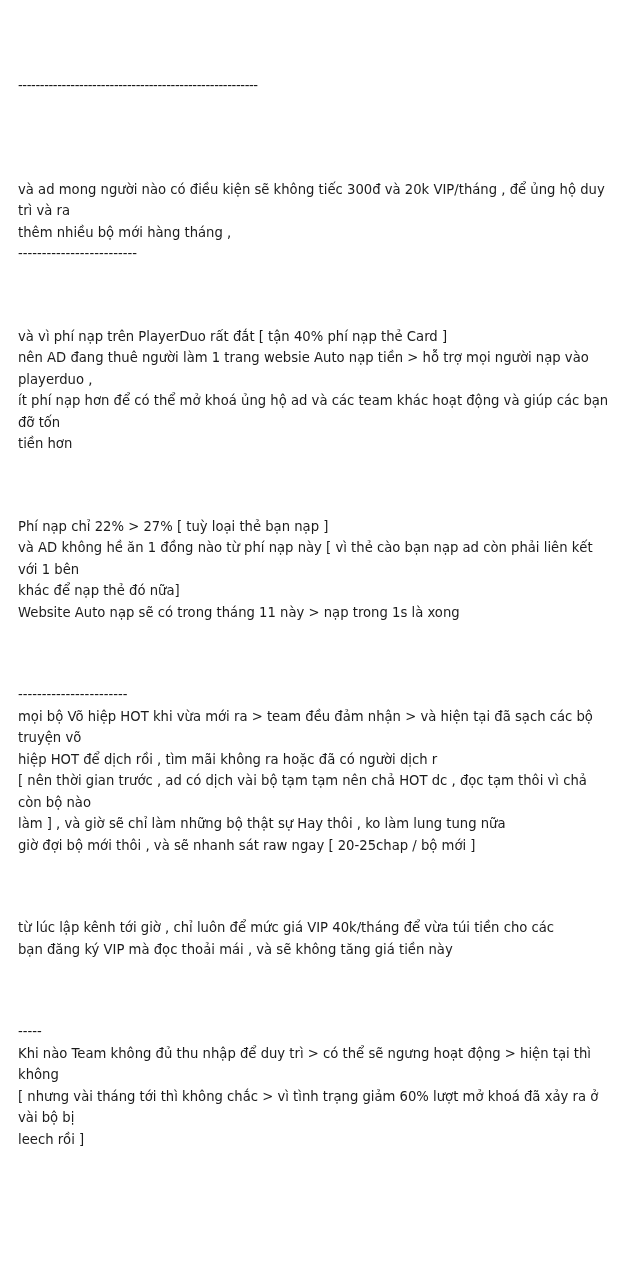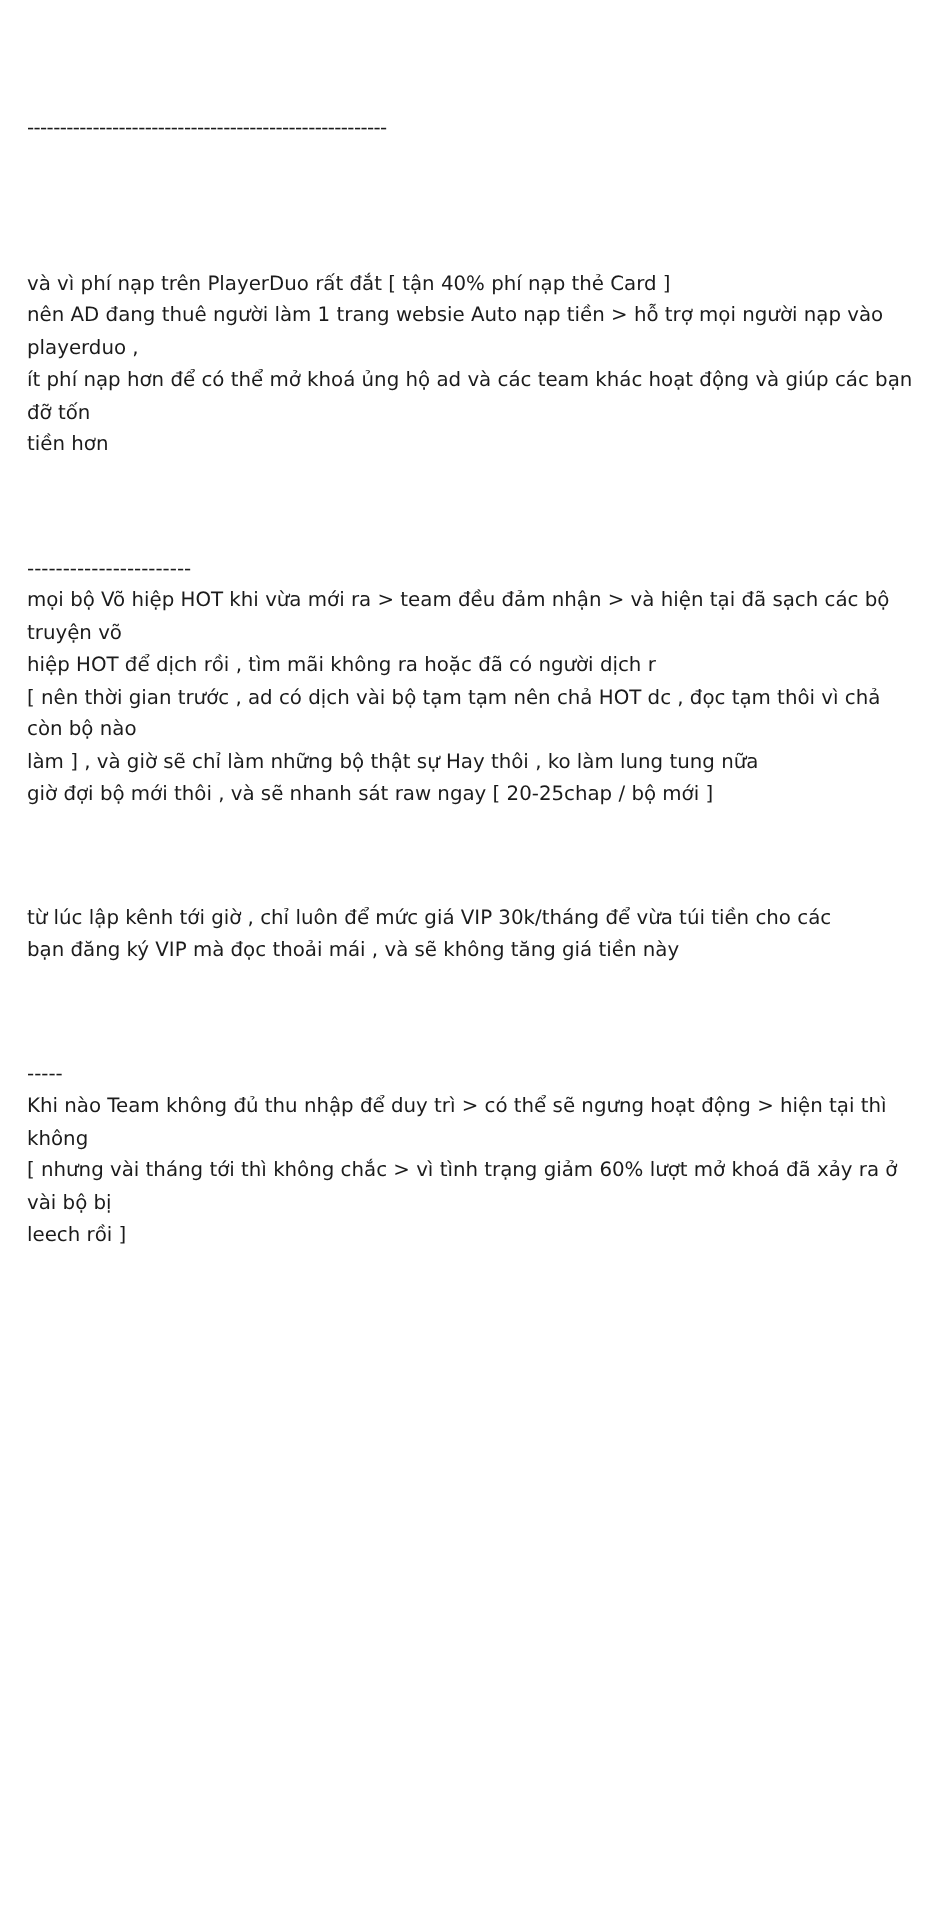--- a/index.html
+++ b/index.html
@@ -40,31 +40,38 @@
   }
 </style>
 </head>
 <body>
 
 <div class="page">
   <div class="doc">
 
     <div class="block rule">-------------------------------------------------------</div>
 
+    <div class="block">và ad mong người nào có điều kiện sẽ không tiếc 300đ và 20k VIP/tháng , để ủng hộ duy trì và ra
+thêm nhiều bộ mới hàng tháng ,
+-------------------------</div>
     <div class="block">và vì phí nạp trên PlayerDuo rất đắt [ tận 40% phí nạp thẻ Card ]
 nên AD đang thuê người làm 1 trang websie Auto nạp tiền &gt; hỗ trợ mọi người nạp vào playerduo ,
 ít phí nạp hơn để có thể mở khoá ủng hộ ad và các team khác hoạt động và giúp các bạn đỡ tốn
 tiền hơn</div>
+    <div class="block">Phí nạp chỉ 22% &gt; 27% [ tuỳ loại thẻ bạn nạp ]
+và AD không hề ăn 1 đồng nào từ phí nạp này [ vì thẻ cào bạn nạp ad còn phải liên kết với 1 bên
+khác để nạp thẻ đó nữa]
+Website Auto nạp sẽ có trong tháng 11 này &gt; nạp trong 1s là xong</div>
     <div class="block">-----------------------
 mọi bộ Võ hiệp HOT khi vừa mới ra &gt; team đều đảm nhận &gt; và hiện tại đã sạch các bộ truyện võ
 hiệp HOT để dịch rồi , tìm mãi không ra hoặc đã có người dịch r
 [ nên thời gian trước , ad có dịch vài bộ tạm tạm nên chả HOT dc , đọc tạm thôi vì chả còn bộ nào
 làm ] , và giờ sẽ chỉ làm những bộ thật sự Hay thôi , ko làm lung tung nữa
 giờ đợi bộ mới thôi , và sẽ nhanh sát raw ngay [ 20-25chap / bộ mới ]</div>
-    <div class="block">từ lúc lập kênh tới giờ , chỉ luôn để mức giá VIP 30k/tháng để vừa túi tiền cho các
+    <div class="block">từ lúc lập kênh tới giờ , chỉ luôn để mức giá VIP 40k/tháng để vừa túi tiền cho các
 bạn đăng ký VIP mà đọc thoải mái , và sẽ không tăng giá tiền này</div>
     <div class="block">-----
 Khi nào Team không đủ thu nhập để duy trì &gt; có thể sẽ ngưng hoạt động &gt; hiện tại thì không
 [ nhưng vài tháng tới thì không chắc &gt; vì tình trạng giảm 60% lượt mở khoá đã xảy ra ở vài bộ bị
 leech rồi ]</div>
     
     
     
     
     

